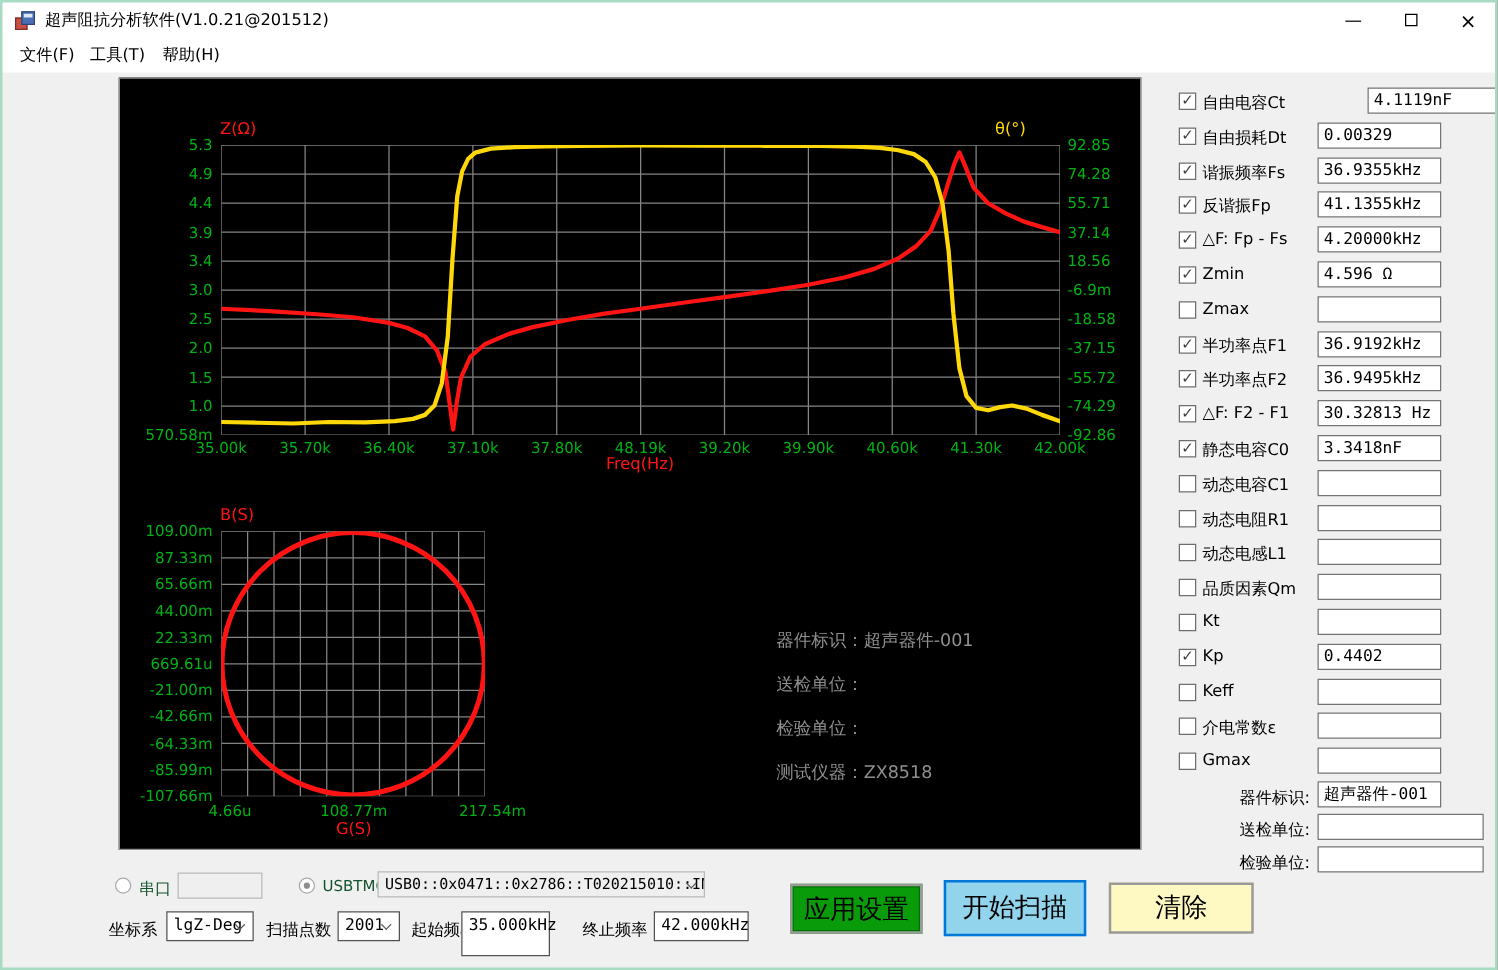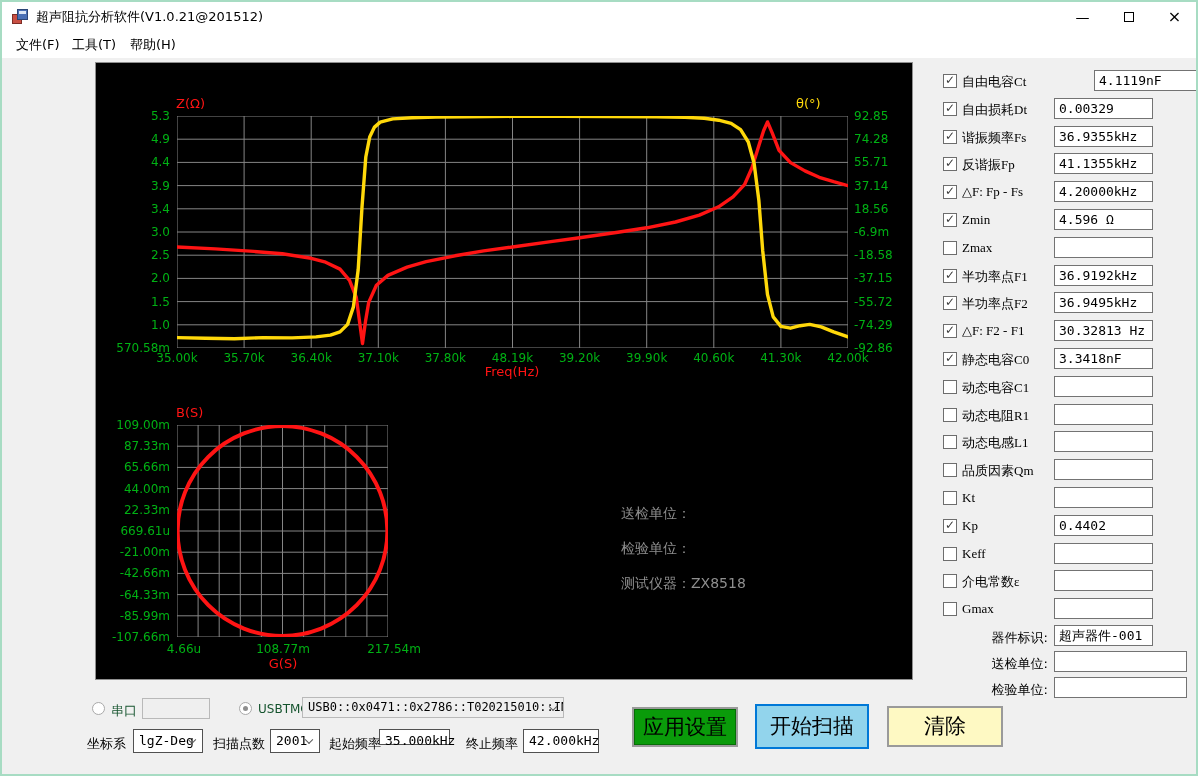--- a/index.html
+++ b/index.html
@@ -33,21 +33,21 @@
   .tick.r{text-align:right;}
   .tick.c{text-align:center;}
   .plot-svg{position:absolute;}
   .info-block{position:absolute;left:525px;top:440px;font-size:14px;color:#8f8f8f;}
   .info-line{height:35px;line-height:20px;white-space:nowrap;}
   
   .overlay{position:absolute;left:0;top:0;right:0;bottom:0;pointer-events:none;}
   .overlay > *{pointer-events:auto;}
   .cb{position:absolute;width:14px;height:14px;background:#fff;border:1px solid #6d6d6d;font-size:12px;line-height:12px;text-align:center;color:#3c3c3c;}
   .cb .mark{position:relative;top:-1px;font-weight:bold;}
-  .plabel{position:absolute;font-size:13px;white-space:nowrap;font-family:Liberation Serif, serif;}
+  .plabel{position:absolute;font-size:13px;white-space:nowrap;}
   .ptext{position:absolute;height:21px;background:#fff;border:1px solid #737373;font-family:"DejaVu Sans Mono",monospace;font-size:13px;line-height:19px;padding-left:4px;white-space:nowrap;overflow:hidden;}
   .flabel{position:absolute;font-size:13px;text-align:right;width:110px;white-space:nowrap;}
   
   .ctl-label{position:absolute;font-size:13px;white-space:nowrap;}
   .gray{color:#14532d;}
   .radio{position:absolute;width:13px;height:13px;border:1px solid #a9a9a9;border-radius:50%;background:#fff;}
   .radio .dot{position:absolute;left:3px;top:3px;width:5px;height:5px;border-radius:50%;background:#8f8f8f;display:none;}
   .radio.sel .dot{display:block;}
   .combo{position:absolute;background:#fff;border:1px solid #515151;font-family:"DejaVu Sans Mono",monospace;font-size:13px;padding-left:5px;white-space:nowrap;overflow:hidden;}
   .combo.dis{background:#efefef;border-color:#b9b9b9;}
@@ -135,20 +135,21 @@
         <line x1="0" y1="169.6" x2="211" y2="169.6" stroke="#858585" stroke-width="1"></line>
         <line x1="189.9" y1="0" x2="189.9" y2="212" stroke="#858585" stroke-width="1"></line>
         <line x1="0" y1="190.8" x2="211" y2="190.8" stroke="#858585" stroke-width="1"></line>
         <line x1="211.0" y1="0" x2="211.0" y2="212" stroke="#858585" stroke-width="1"></line>
         <line x1="0" y1="212.0" x2="211" y2="212.0" stroke="#858585" stroke-width="1"></line>
         <circle cx="105.5" cy="106.0" r="104.9" fill="none" stroke="#ff1414" stroke-width="4"></circle>
       </svg>
     <span class="axis-label red" style="left:147px;top:593px;width:80px;text-align:center">G(S)</span>
 
     <div class="info-block">
+      <div class="info-line">器件标识：超声器件-001</div>
       <div class="info-line">送检单位：</div>
       <div class="info-line">检验单位：</div>
       <div class="info-line">测试仪器：ZX8518</div>
     </div>
   <div class="tick r" style="left:2px;width:72px;top:46.0px">5.3</div>
       <div class="tick r" style="left:2px;width:72px;top:69.2px">4.9</div>
       <div class="tick r" style="left:2px;width:72px;top:92.4px">4.4</div>
       <div class="tick r" style="left:2px;width:72px;top:115.6px">3.9</div>
       <div class="tick r" style="left:2px;width:72px;top:138.8px">3.4</div>
       <div class="tick r" style="left:2px;width:72px;top:162.0px">3.0</div>
@@ -278,21 +279,21 @@
     <span class="ctl-label gray" style="left:256px;top:700px;font-size:12px">USBTMC</span>
     <span class="combo dis" style="left:300px;top:695px;width:262px;height:21px;line-height:19px;font-size:12px;color:#000"><span id="usb-text">USB0::0x0471::0x2786::T020215010::INSTR</span><span class="chev"></span></span>
 
     <span class="ctl-label" style="left:85px;top:733px">坐标系</span>
     <span class="combo" style="left:131px;top:727px;width:70px;height:24px;line-height:22px"><span>lgZ-Deg</span><span class="chev"></span></span>
 
     <span class="ctl-label" style="left:211px;top:733px">扫描点数</span>
     <span class="combo" style="left:268px;top:727px;width:50px;height:24px;line-height:22px"><span>2001</span><span class="chev"></span></span>
 
     <span class="ctl-label" style="left:327px;top:733px">起始频率</span>
-    <span class="tbox" style="left:377px;top:727px;width:71px;height:16px;line-height:22px">35.000kHz</span>
+    <span class="tbox" style="left:367px;top:727px;width:71px;height:36px;line-height:22px">35.000kHz</span>
 
     <span class="ctl-label" style="left:464px;top:733px">终止频率</span>
     <span class="tbox" style="left:521px;top:727px;width:76px;height:24px;line-height:22px">42.000kHz</span>
 
     <span class="bigbtn btn-apply">应用设置</span>
     <span class="bigbtn btn-start">开始扫描</span>
     <span class="bigbtn btn-clear">清除</span>
   </div>
 
 </div>

